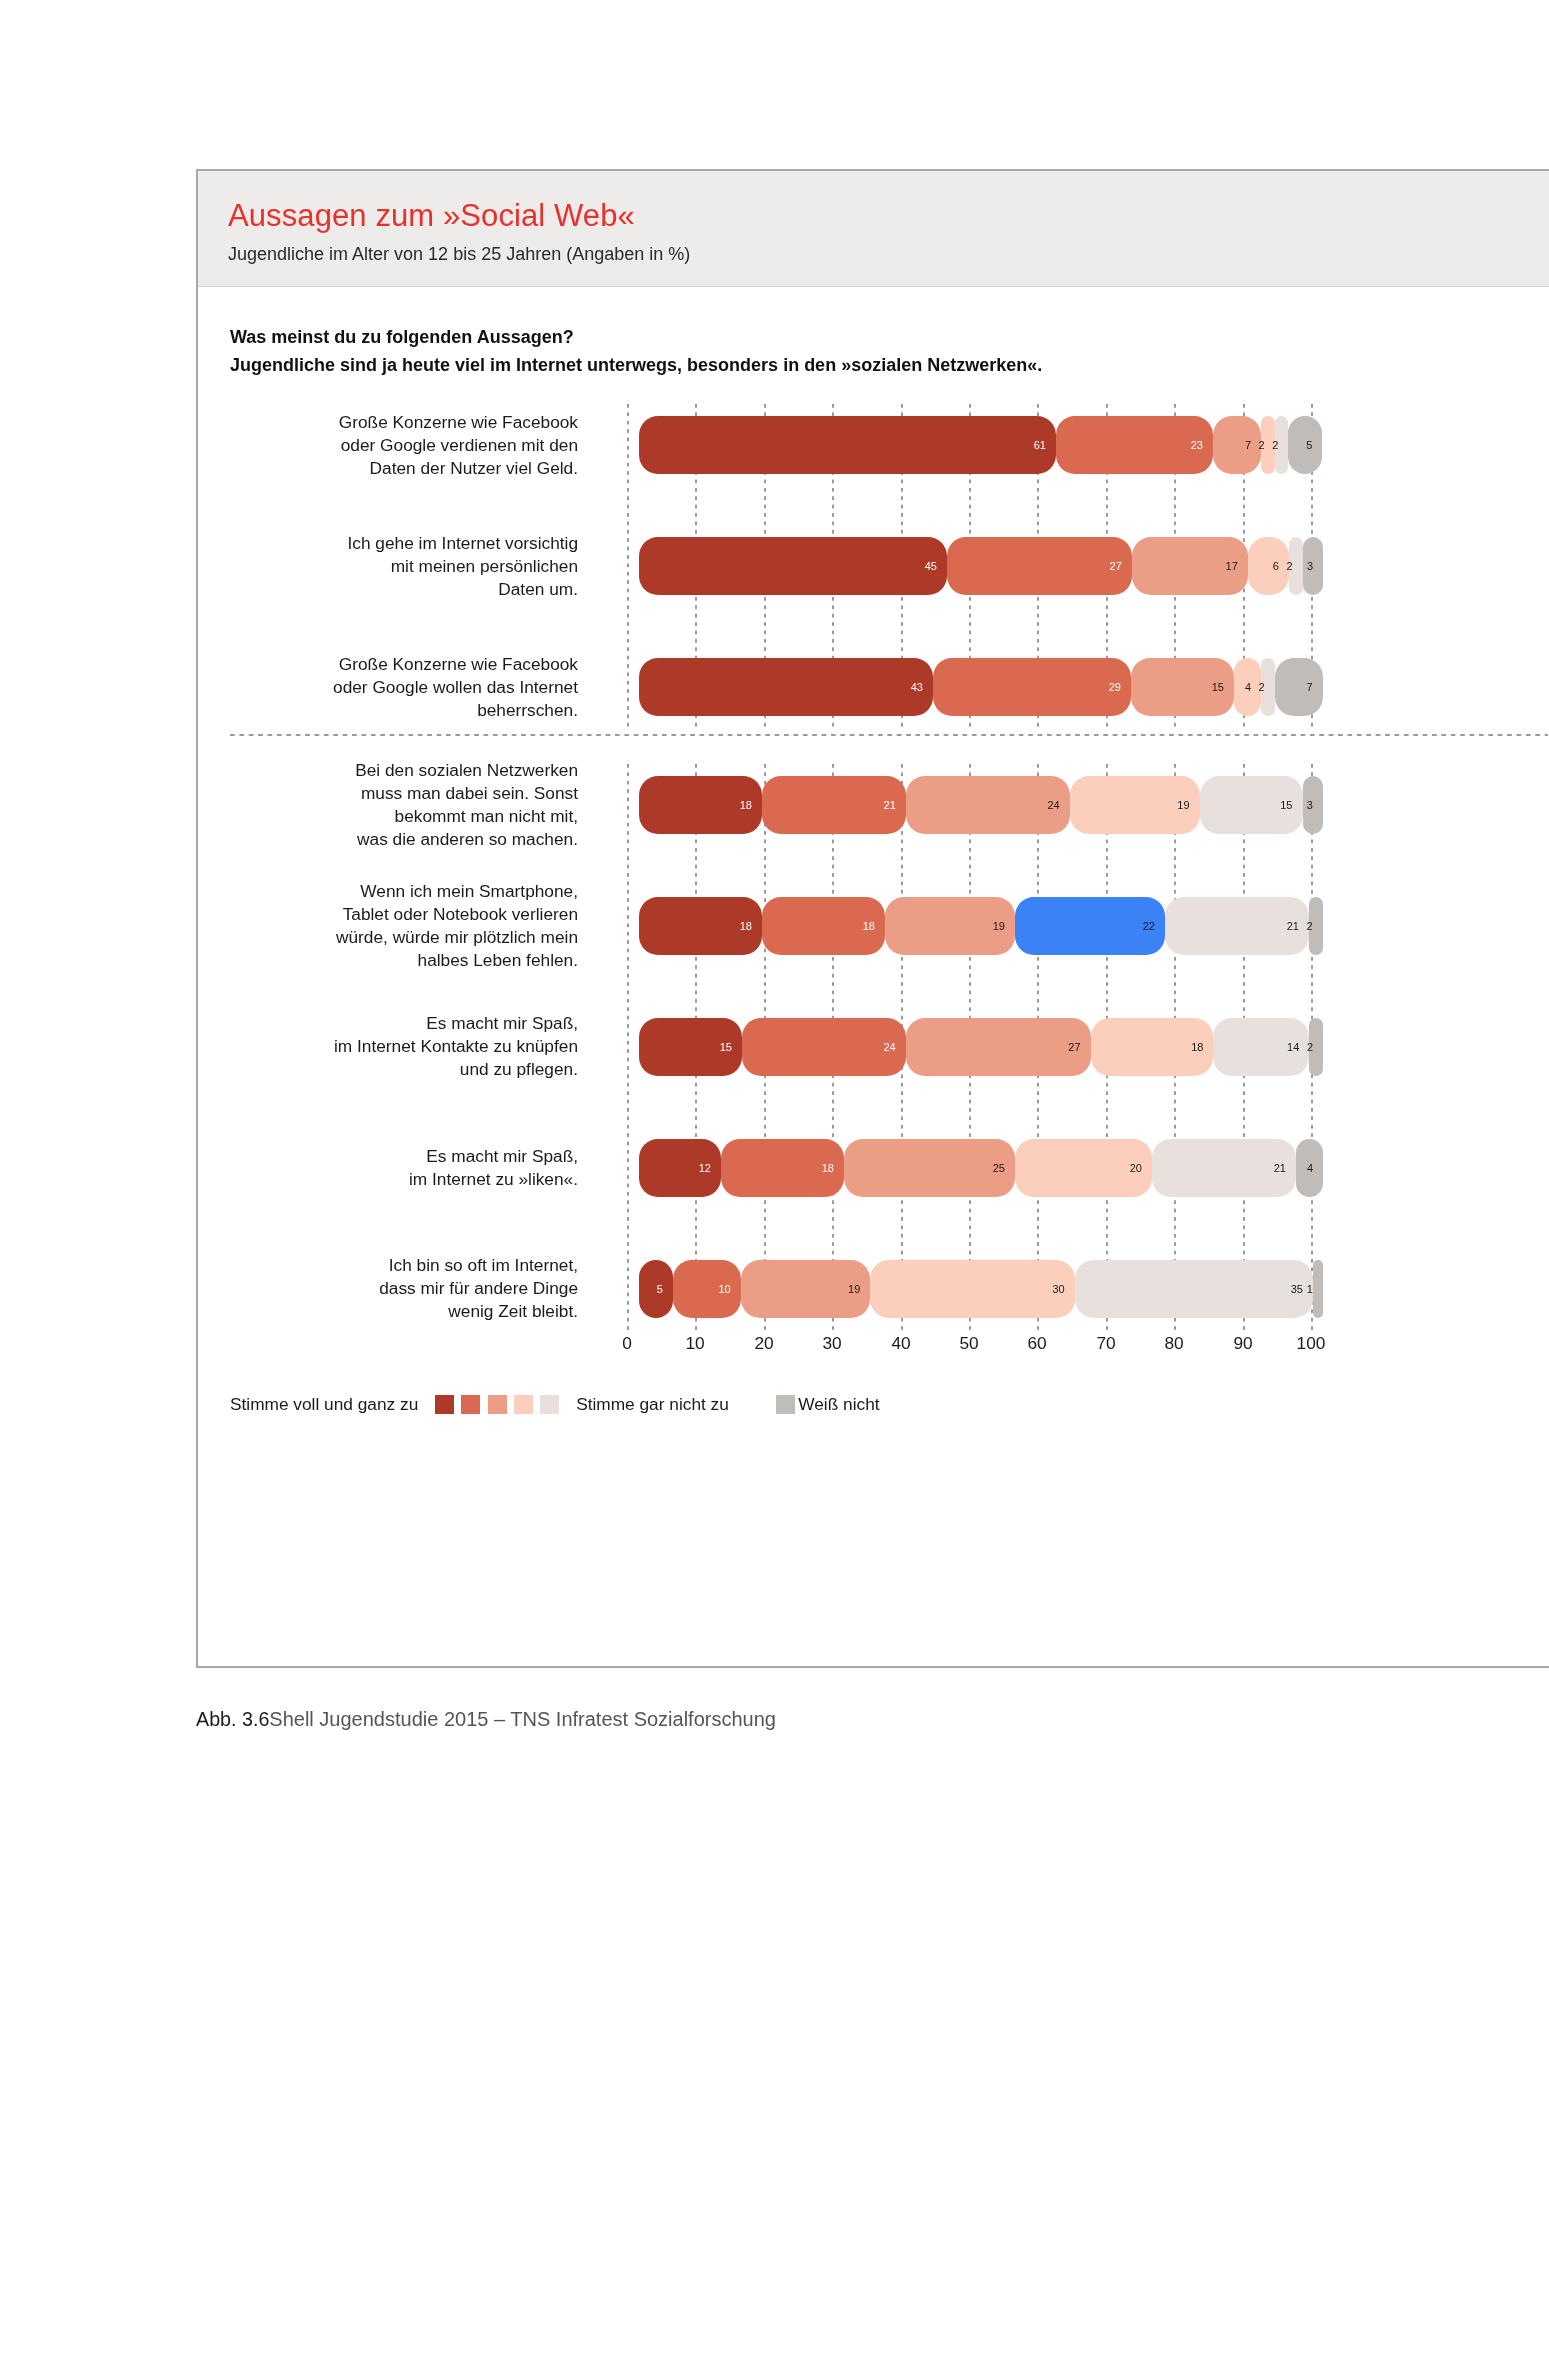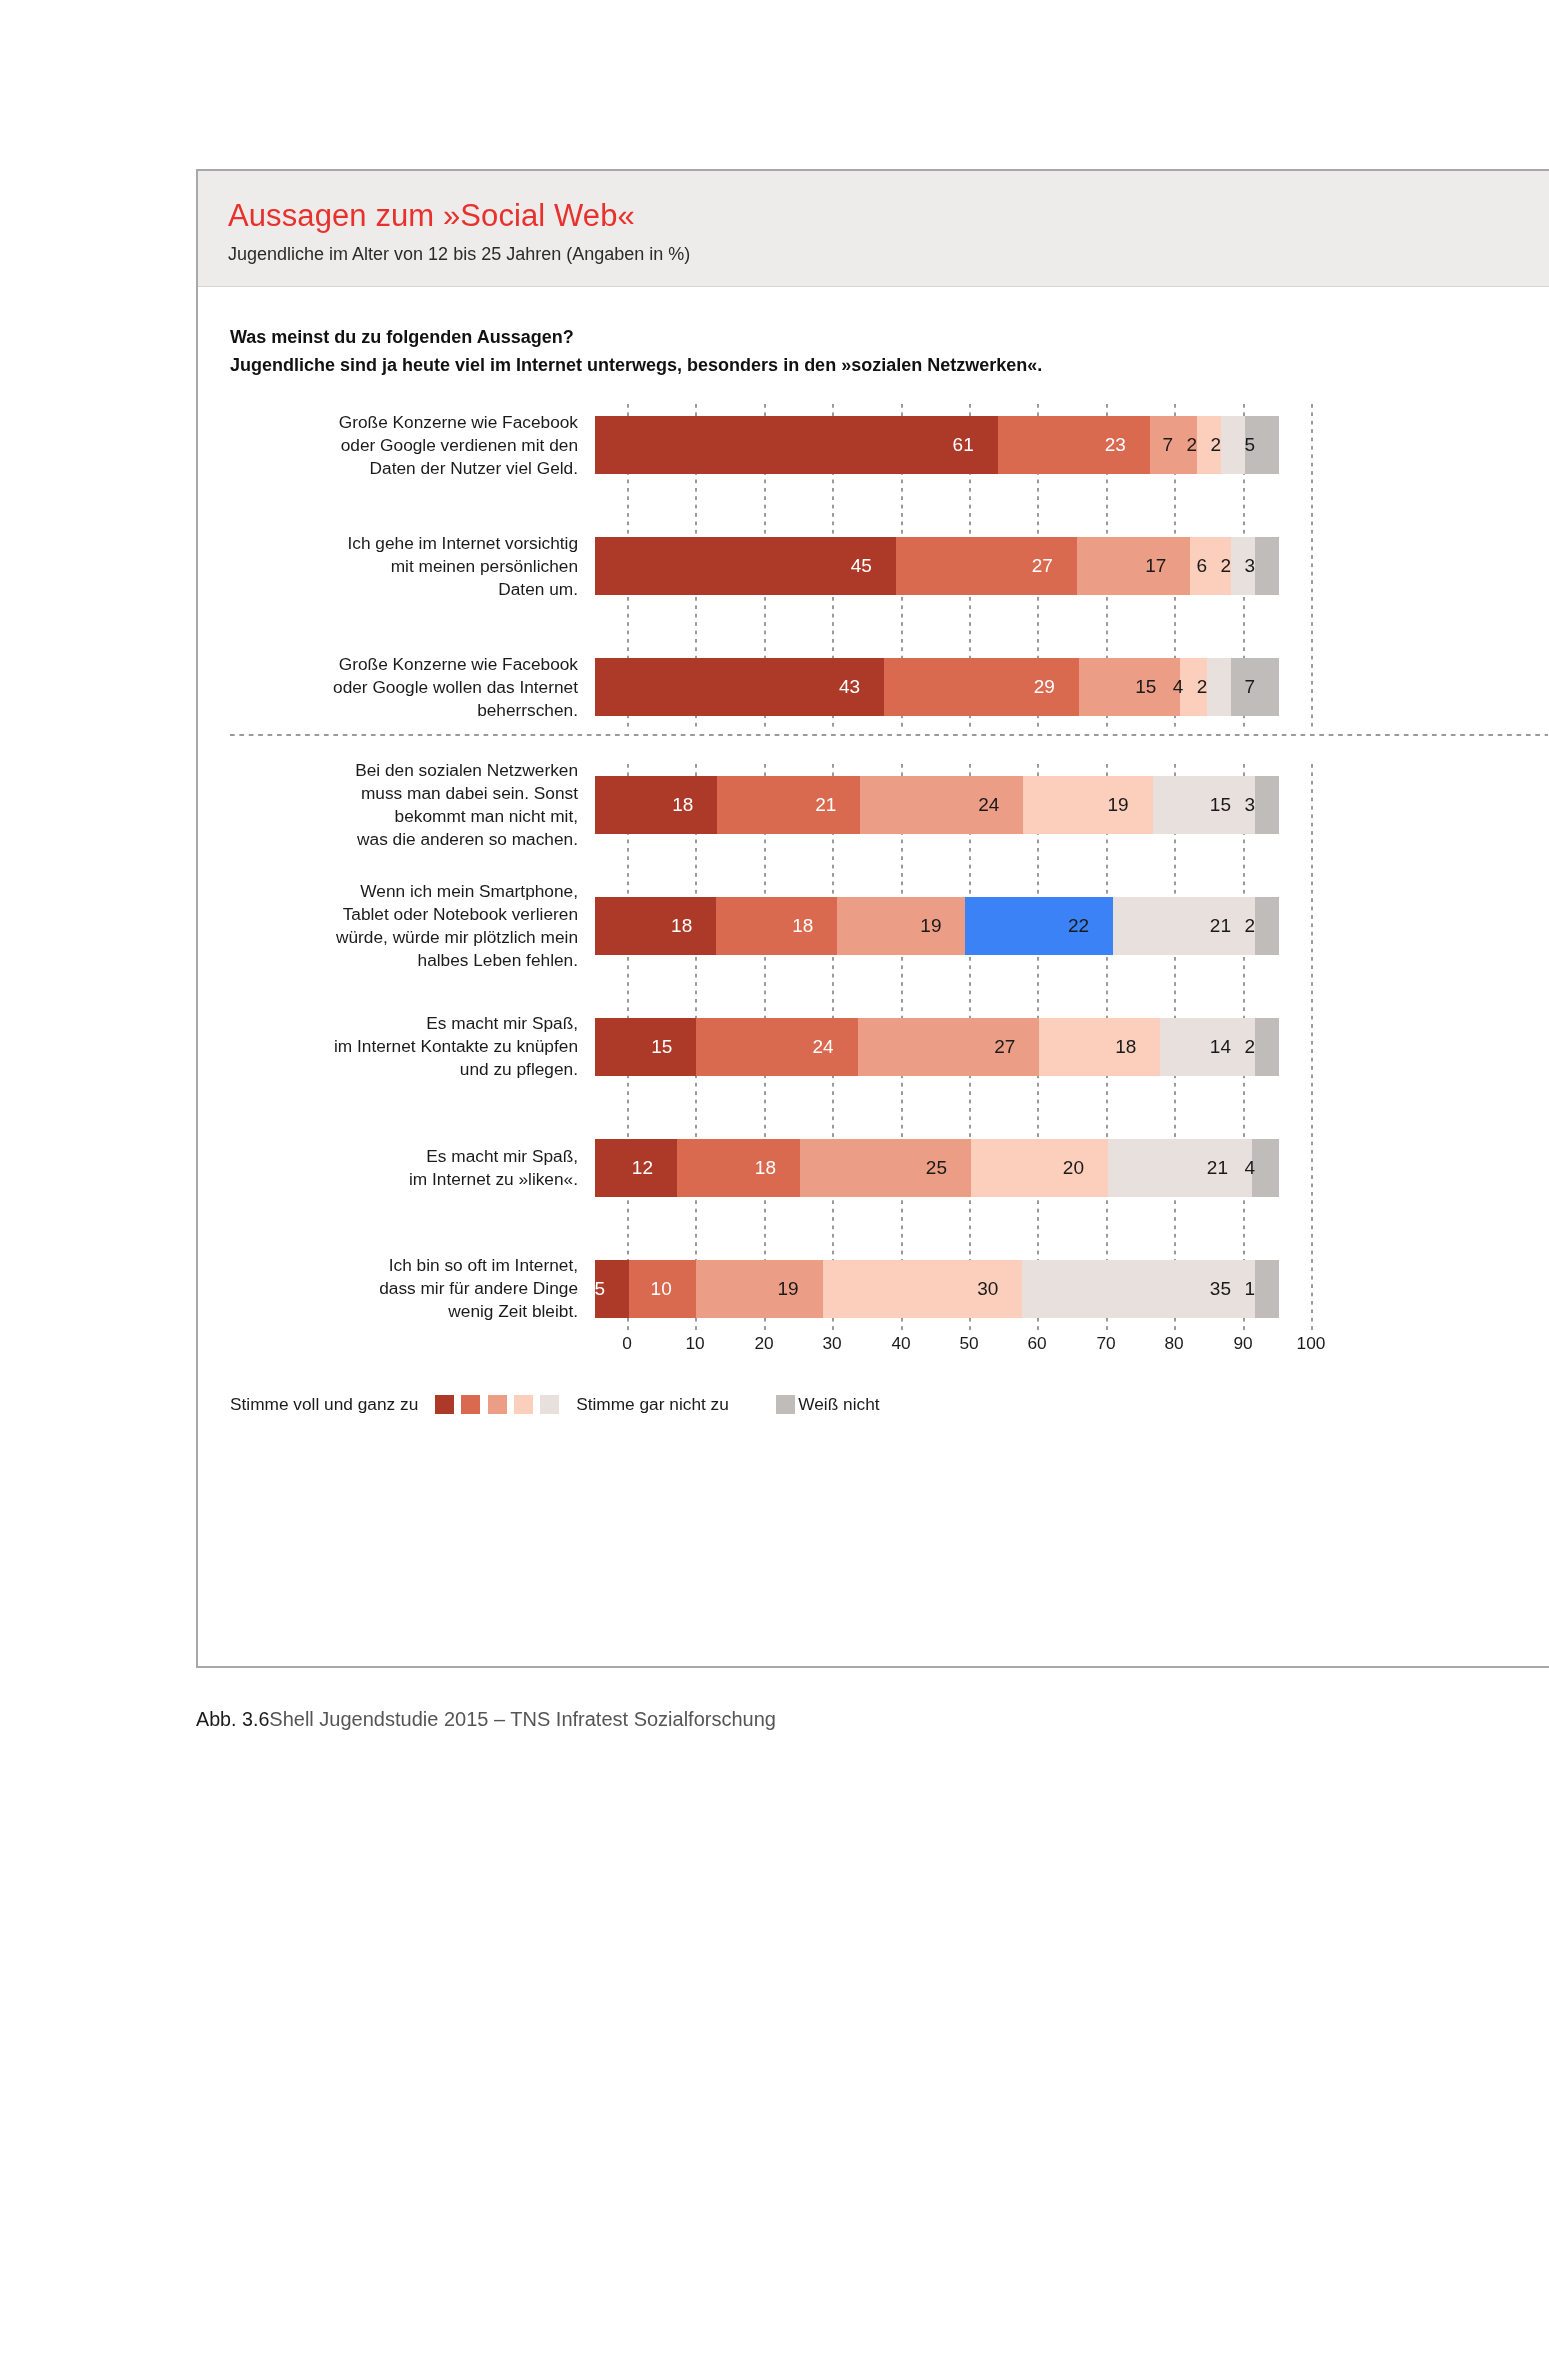--- a/index.html
+++ b/index.html
@@ -56,20 +56,21 @@
   .chart-wrap{position:relative;padding:0 32px 0 32px;margin-top:24px;}
   .plot{position:relative;}
 
   .rowset{position:relative;}
   .row{
     display:flex;
     align-items:center;
     position:relative;
     height:82px;
     margin-bottom:39px;
+    gap:44px;
   }
   .row:last-child{margin-bottom:0;}
   .row .cat{
     width:365px;
     text-align:right;
     padding-right:17px;
     font-size:17.3px;
     line-height:1.32;
     color:#1b1b1b;
     box-sizing:border-box;
@@ -78,25 +79,26 @@
     position:relative;
     width:684px;
     height:58px;
     display:flex;
   }
   .seg{
     height:100%;
     display:flex;
     align-items:center;
     justify-content:flex-end;
-    font-size:19px;
-    padding-right:24px;
+    font-size:11px;
+    padding-right:10px;
     box-sizing:border-box;
     overflow:visible;
     white-space:nowrap;
+    border-radius:19px;
   }
   .seg.light-text{color:#ffffff;}
   .seg.dark-text{color:#1a1a1a;}
 
   
   .grid{
     position:absolute;
     left:397px;top:0;
     width:684px;height:100%;
     pointer-events:none;

